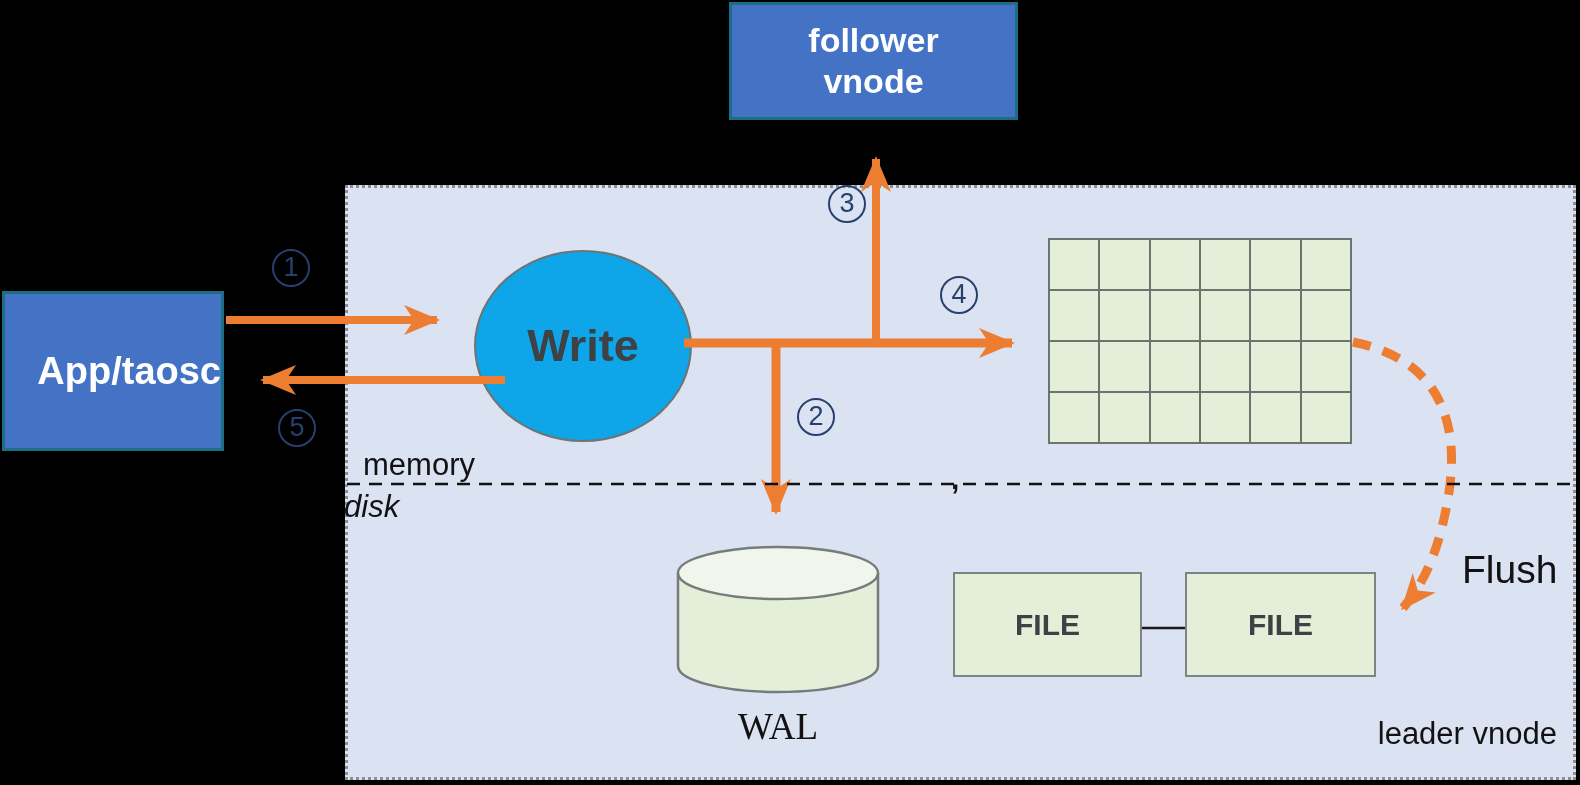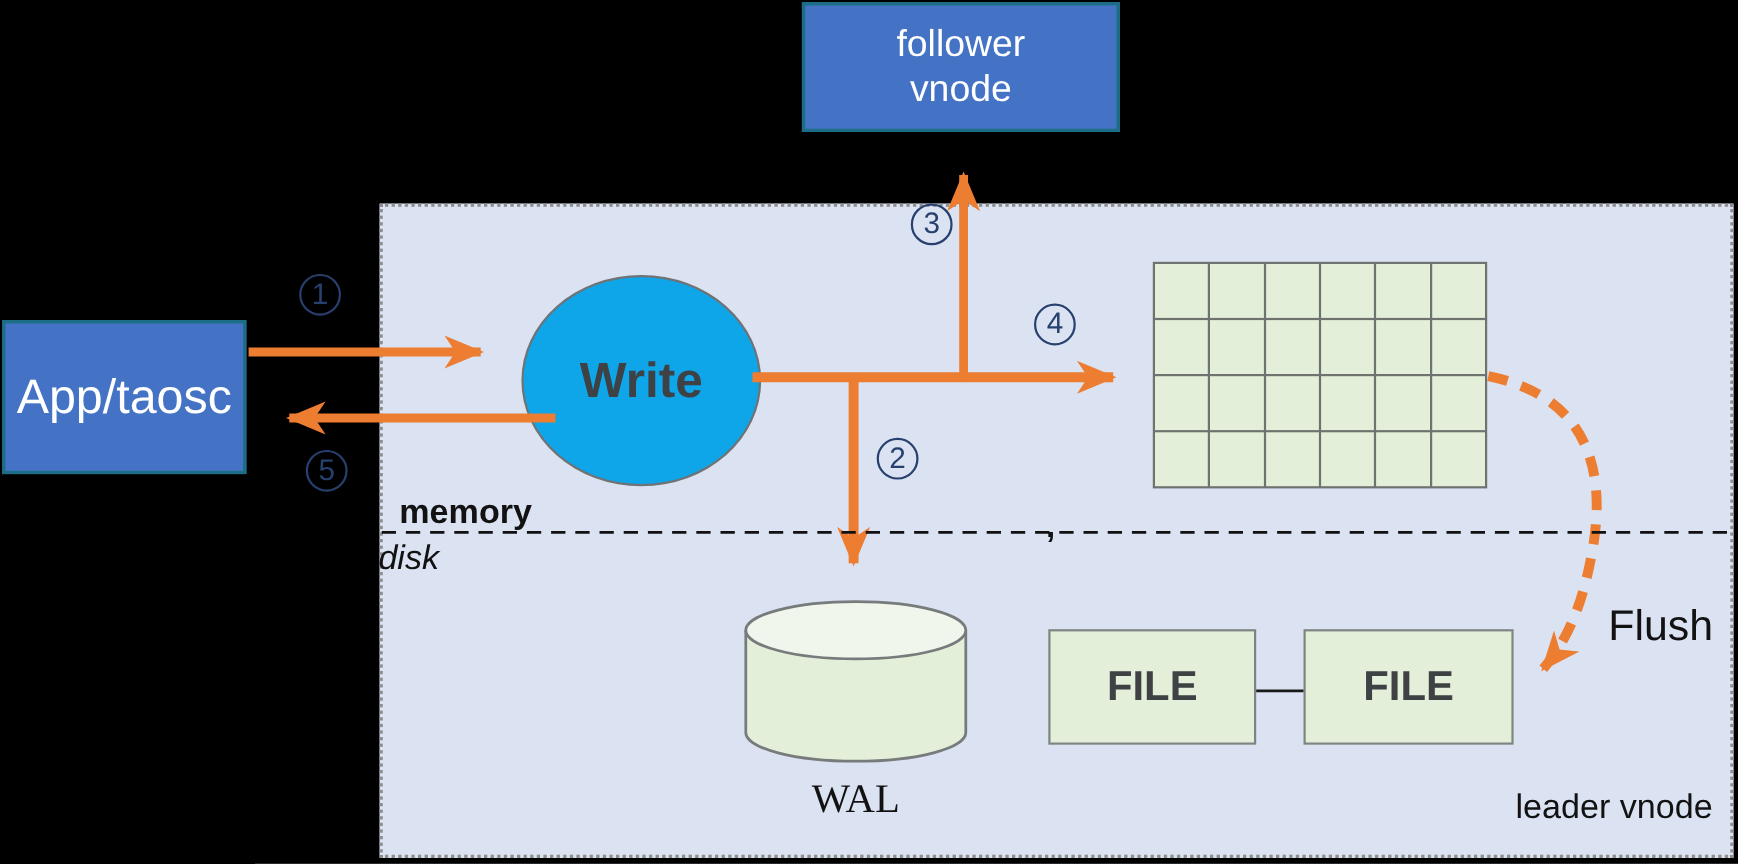--- a/index.html
+++ b/index.html
@@ -8,51 +8,51 @@
     font-family:"Liberation Sans","DejaVu Sans",sans-serif;
   }
   
   .panel{
     position:absolute;left:345px;top:185px;width:1231px;height:595px;
     background:#DBE2F2;border:3px dotted #8E8E8E;box-sizing:border-box;z-index:1;
   }
   
   .blue-box{
     position:absolute;background:#4473C6;border:3px solid #1B6E85;box-sizing:border-box;
-    color:#FFFFFF;font-weight:normal;display:flex;align-items:center;justify-content:center;
+    color:#FFFFFF;font-weight:bold;display:flex;align-items:center;justify-content:center;
     text-align:center;z-index:3;
   }
-  #app-box{left:2px;top:291px;width:222px;height:140px;font-size:44px;}
+  #app-box{left:2px;top:291px;width:222px;height:160px;font-size:38px;justify-content:flex-end;}
   #follower-box{left:729px;top:2px;width:289px;height:118px;font-size:34px;line-height:1.22;}
   
   #write-ellipse{
     position:absolute;left:474px;top:250px;width:218px;height:192px;border-radius:50%;
     background:#0ea5e9;border:2.5px solid #6F7374;box-sizing:border-box;
     display:flex;align-items:center;justify-content:center;
     font-size:45px;font-weight:bold;color:#3E4244;z-index:3;
   }
   
   #mem-grid{
     position:absolute;left:1048px;top:238px;width:304px;height:206px;
     background:#6F7370;display:grid;gap:2px;padding:2px;box-sizing:border-box;z-index:3;
   }
   #mem-grid .cell{background:#E3EFD9;}
   
   .file-box{
     position:absolute;top:572px;height:105px;background:#E3EFD9;border:2.5px solid #7F8383;
     box-sizing:border-box;display:flex;align-items:center;justify-content:center;
-    font-size:38px;font-weight:bold;color:#3E4244;z-index:3;
+    font-size:30px;font-weight:bold;color:#3E4244;z-index:3;
   }
   #file1{left:953px;width:189px;}
   #file2{left:1185px;width:191px;}
   
   #wal-cyl{position:absolute;left:674px;top:544px;z-index:3;}
   
   .lbl{position:absolute;color:#121212;z-index:4;white-space:nowrap;}
-  #memory-label{left:363px;top:447px;font-size:31px;font-weight:bold;}
+  #memory-label{left:363px;top:447px;font-size:31px;}
   #disk-label{left:344px;top:489px;font-size:31px;font-style:italic;}
   #wal-label{left:698px;top:705px;width:160px;text-align:center;font-size:37px;font-family:Liberation Serif, serif;}
   #flush-label{left:1462px;top:513px;font-size:39px;margin-top:35px;}
   #leader-label{left:1327px;top:716px;width:230px;text-align:right;font-size:31px;}
   #stray-mark{left:951px;top:462px;font-size:30px;font-weight:bold;z-index:4;}
   
   .badge{
     position:absolute;width:38px;height:38px;border:2.5px solid #27406E;border-radius:50%;
     box-sizing:border-box;color:#27406E;font-size:27px;line-height:33px;text-align:center;
     z-index:6;background:transparent;

